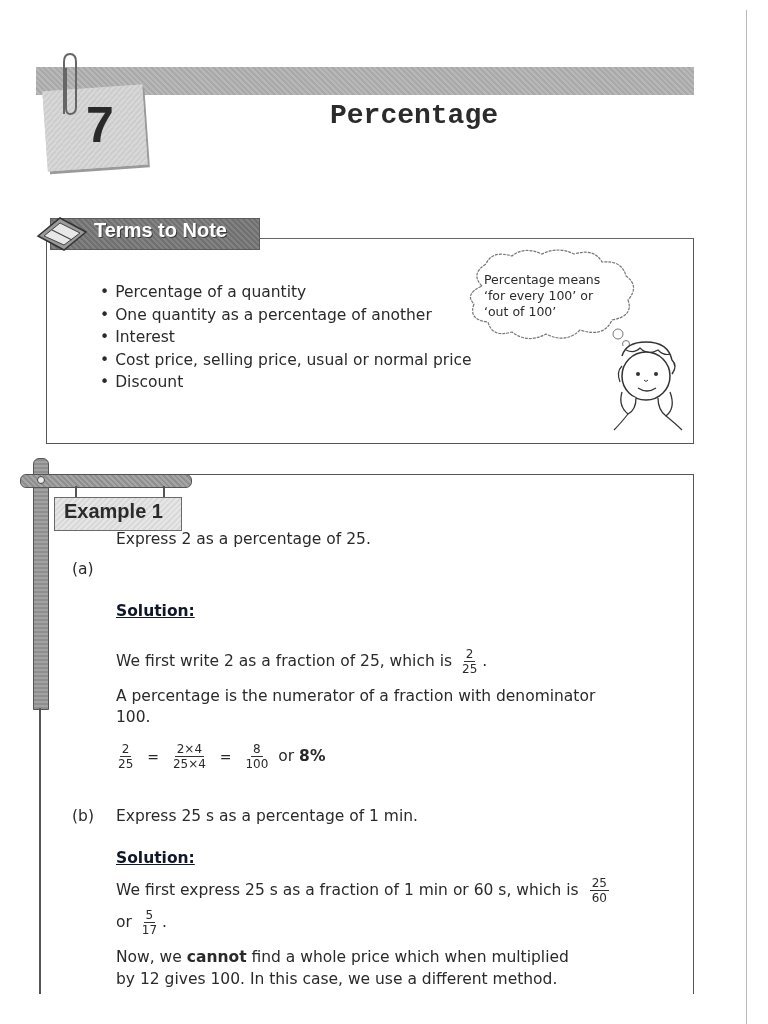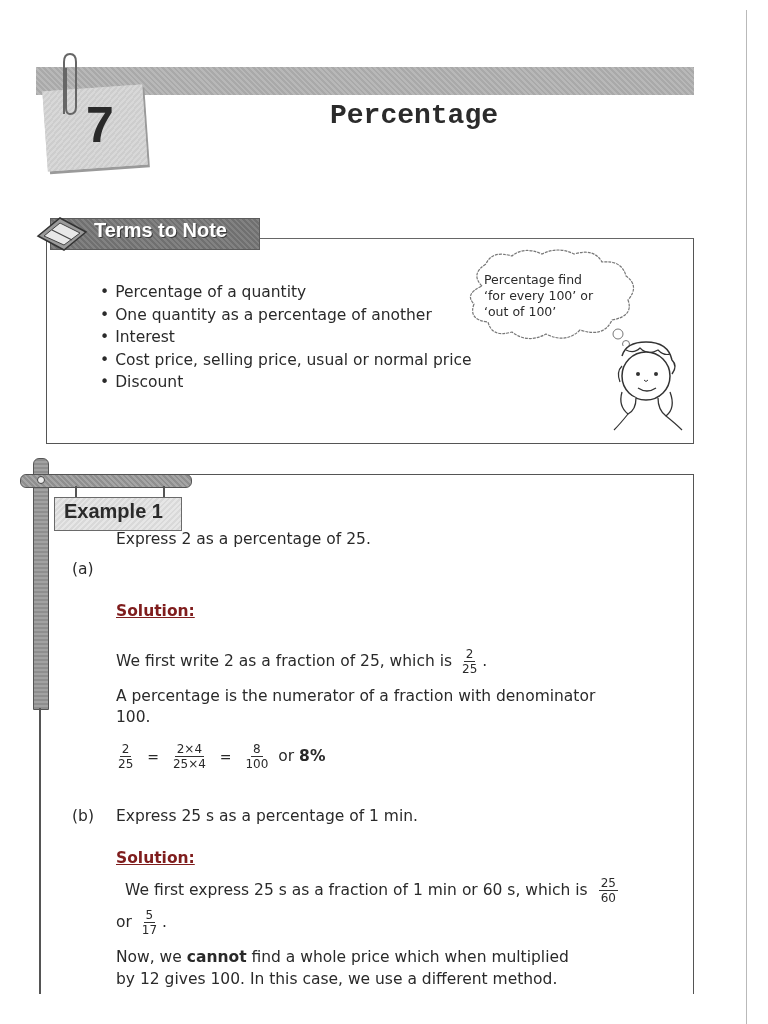--- a/index.html
+++ b/index.html
@@ -54,21 +54,21 @@
   .hook2 { left:163px; top:486px; width:2px; height:12px; background:#555; }
   .sign { left:54px; top:497px; width:128px; height:34px; box-sizing:border-box;
           background:repeating-linear-gradient(135deg,#d9d9d9 0 2px,#e6e6e6 2px 4px);
           border:1.5px solid #6a6a6a; }
   .sign-text { left:64px; top:500px; font-family:"Liberation Sans", sans-serif; font-weight:bold;
                font-size:20px; color:#2a2a2a; }
 
   .txt { font-size:15.5px; color:#2a2a2a; line-height:22px; white-space:nowrap; }
   .lbl { left:72px; }
   .body { left:116px; }
-  .sol { text-decoration:underline; font-weight:bold; font-size:15.5px; color:#7f1d1d; }
+  .sol { text-decoration:underline; font-weight:bold; font-size:15.5px; color:#0f172a; }
 
   .frac { display:inline-flex; flex-direction:column; align-items:center; vertical-align:middle;
           font-size:12px; line-height:14px; margin:0 3px; }
   .frac .num { border-bottom:1px solid #333; padding:0 2px; }
   .frac .den { padding:0 2px; }
   .eq { display:inline-block; margin:0 4px; font-size:14px; vertical-align:middle; }
   .bold { font-weight:bold; }
 </style>
 </head>
 <body>
@@ -99,21 +99,21 @@
   <li>Cost price, selling price, usual or normal price</li>
   <li>Discount</li>
 </ul>
 
 <svg class="abs cloud" viewBox="0 0 180 100">
   <path d="M20 40 Q8 28 24 18 Q30 4 50 10 Q62 0 80 8 Q96 0 112 8 Q132 2 140 16 Q160 14 164 30 Q178 40 166 54 Q172 70 150 74 Q142 92 118 84 Q104 98 84 88 Q66 98 50 86 Q30 92 26 76 Q6 74 12 58 Q2 48 20 40 Z" fill="#fff" stroke="#777" stroke-width="1.2" stroke-dasharray="3 1"></path>
   <circle cx="156" cy="88" r="5" fill="#fff" stroke="#777" stroke-width="1"></circle>
   <circle cx="164" cy="98" r="3.5" fill="#fff" stroke="#777" stroke-width="1"></circle>
 </svg>
 <div class="abs cloud-text">
-  <div>Percentage find</div>
+  <div>Percentage means</div>
   <div>‘for every 100’ or</div>
   <div>‘out of 100’</div>
 </div>
 
 <svg class="abs girl" viewBox="0 0 82 96">
   <path d="M16 20 Q20 6 40 6 Q62 6 66 24 Q72 30 66 38" fill="none" stroke="#333" stroke-width="1.5"></path>
   <path d="M20 14 Q28 18 34 12 Q42 20 52 14 Q58 20 64 18" fill="none" stroke="#333" stroke-width="1.2"></path>
   <ellipse cx="40" cy="40" rx="24" ry="24" fill="#fff" stroke="#333" stroke-width="1.5"></ellipse>
   <path d="M16 30 Q10 36 14 46" fill="none" stroke="#333" stroke-width="1.2"></path>
   <circle cx="32" cy="38" r="2" fill="#333"></circle>
@@ -166,21 +166,21 @@
     <span class="den">100</span>
   </span>
   <span>or</span>
   <span class="bold">8%</span>
 </div>
 
 <div class="abs txt lbl" style="top:805px;">(b)</div>
 <div class="abs txt body" style="top:805px;">Express 25 s as a percentage of 1 min.</div>
 <div class="abs body sol" style="top:849px;">Solution:</div>
 
-<div class="abs txt body" style="top:872px; line-height:36px;margin-left:9px;">
+<div class="abs txt body" style="top:872px; line-height:36px;">
   <span>We first express 25 s as a fraction of 1 min or 60 s, which is</span>
   <span class="frac" style="margin-left:6px">
     <span class="num">25</span>
     <span class="den">60</span>
   </span>
 </div>
 <div class="abs txt body" style="top:904px; line-height:36px;">
   <span>or</span>
   <span class="frac">
     <span class="num">5</span>

